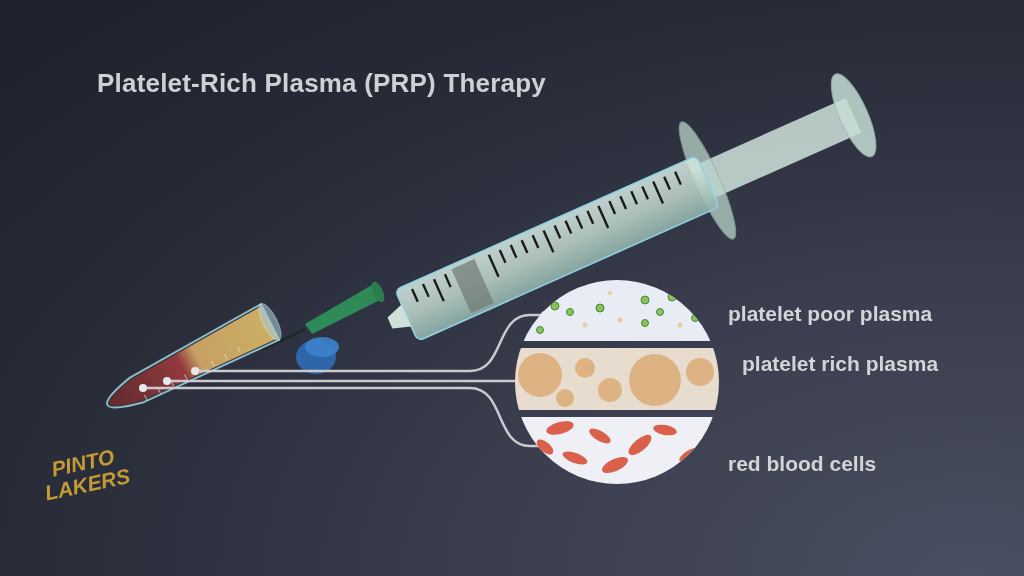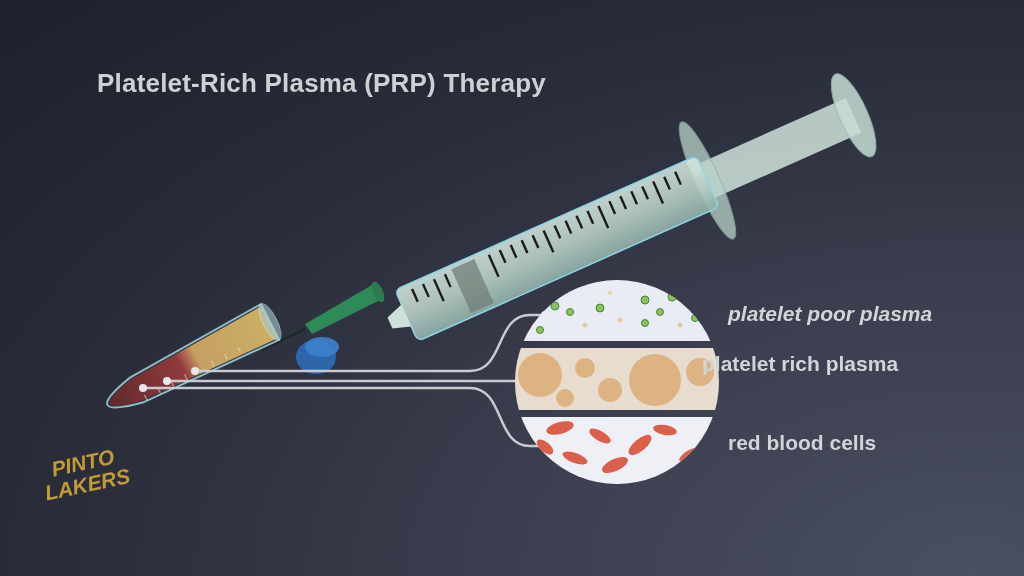--- a/index.html
+++ b/index.html
@@ -8,23 +8,23 @@
     background: radial-gradient(ellipse at 95% 100%, #4a4f61 0%, #3a3e4e 35%, #2a2d3a 65%, #1e202b 100%);
     font-family: "Liberation Sans", sans-serif;
   }
   .title {
     position:absolute; left:70px; top:68px;
     font-size:26px; font-weight:bold; color:#cfd0d4; letter-spacing:0.2px;margin-left:27px;
   }
   .label {
     position:absolute; color:#d3d4d8; font-size:21px; font-weight:bold; line-height:28px;
   }
-  .lbl-poor { left:728px; top:300px;font-style:italic; }
-  .lbl-rich { left:702px; top:350px; }
-  .lbl-rbc  { left:728px; top:429px; }
+  .lbl-poor { left:728px; top:300px; }
+  .lbl-rich { left:742px; top:350px; }
+  .lbl-rbc  { left:728px; top:450px; }
   svg.art { position:absolute; left:0; top:0; }
   .logo {
     position:absolute; left:42px; top:452px; transform: rotate(-12deg);
     color:#c49a35; font-weight:bold; font-style:italic; font-size:21px; line-height:22px;
     text-align:center;
   }
 </style>
 </head>
 <body>
 

